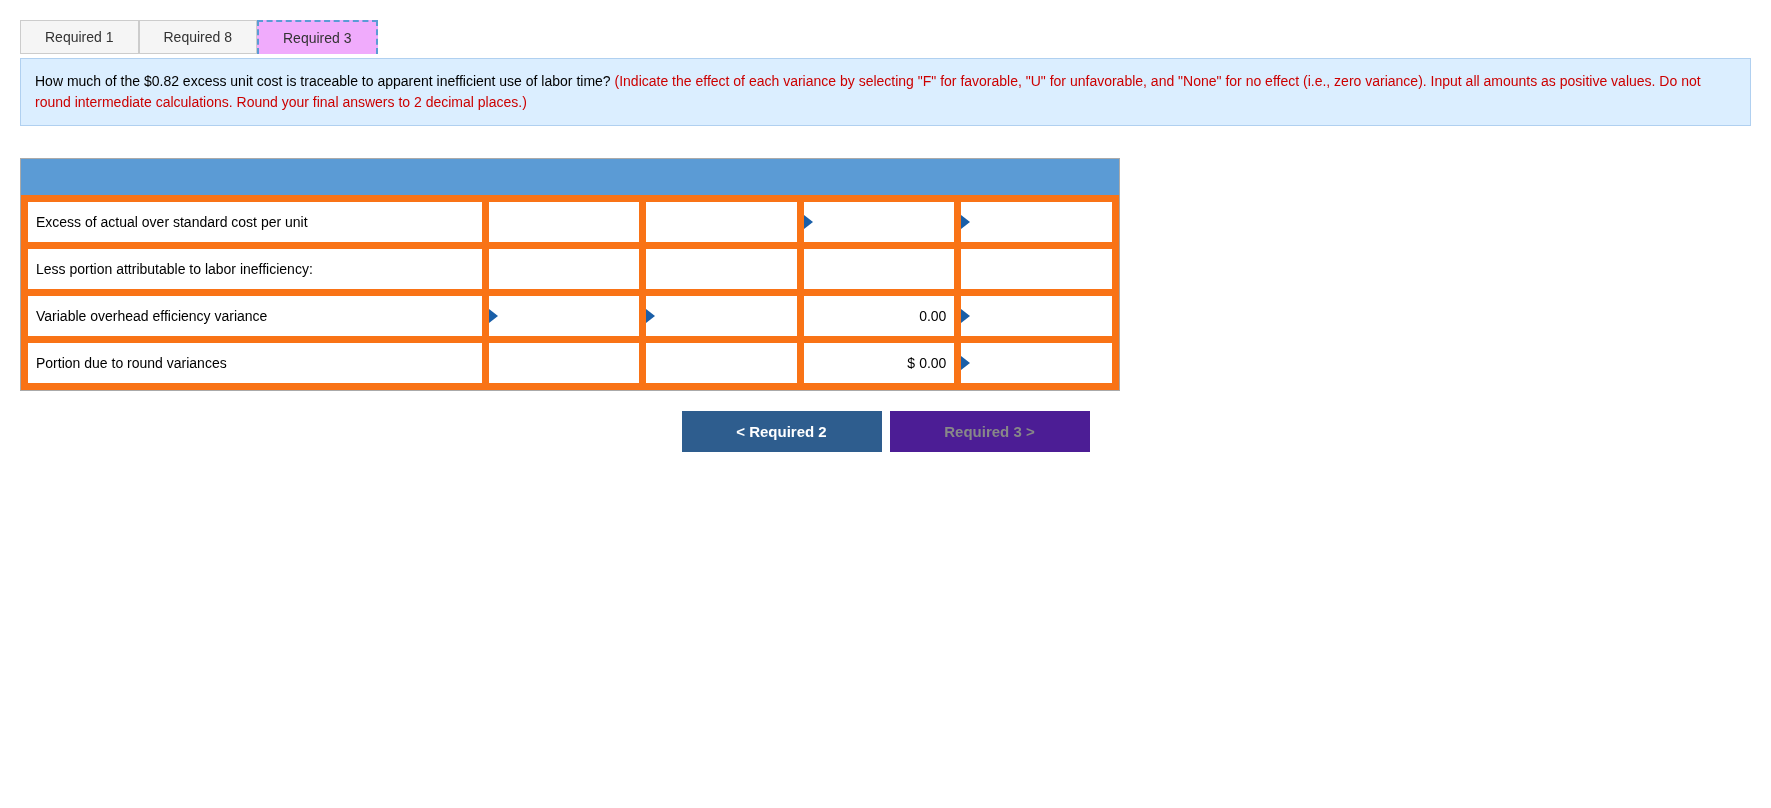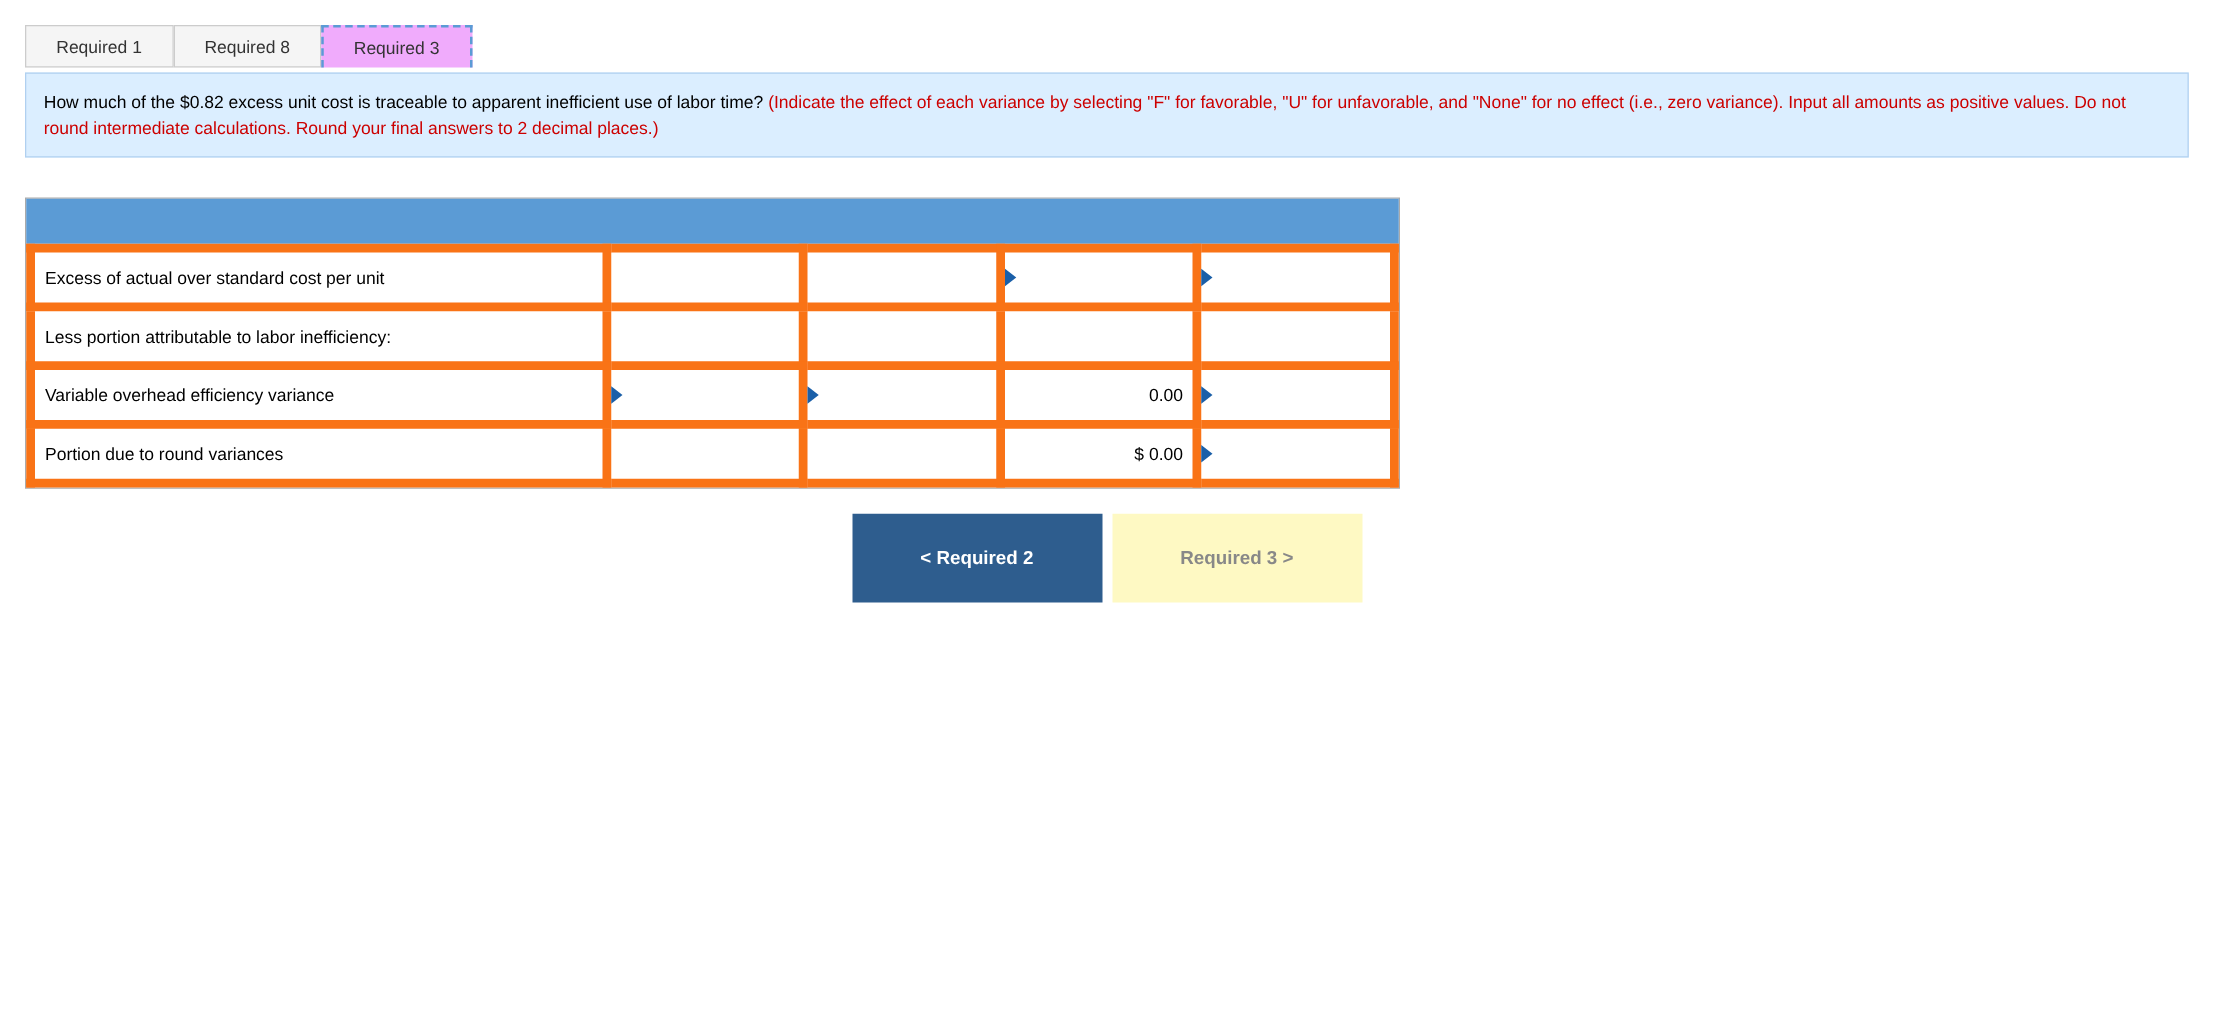--- a/index.html
+++ b/index.html
@@ -125,29 +125,29 @@
       display: flex;
       gap: 8px;
       margin-top: 20px;
       justify-content: center;
     }
 
     .btn-prev {
       background: #2e5d8e;
       color: #fff;
       border: none;
-      padding: 27px 32px;
+      padding: 12px 32px;
       font-size: 15px;
       font-weight: bold;
       cursor: pointer;
       min-width: 200px;
     }
 
     .btn-next {
-      background: #fef9c3;
+      background: #4c1d95;
       color: #888;
       border: none;
       padding: 12px 32px;
       font-size: 15px;
       font-weight: bold;
       cursor: pointer;
       min-width: 200px;
     }
   </style>
 </head>

